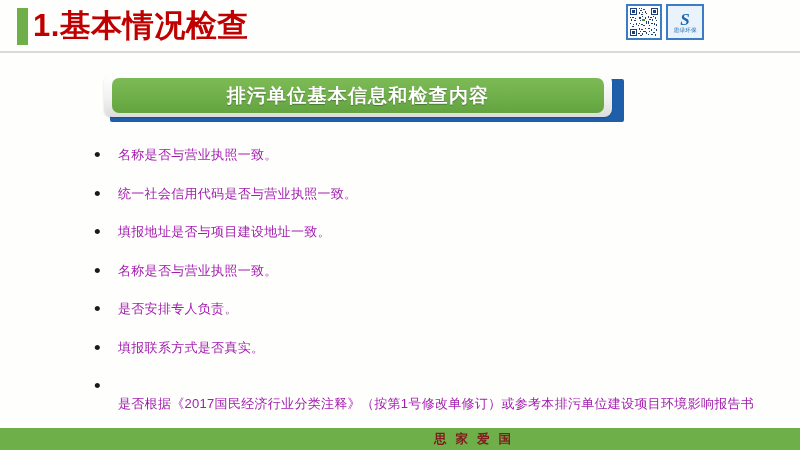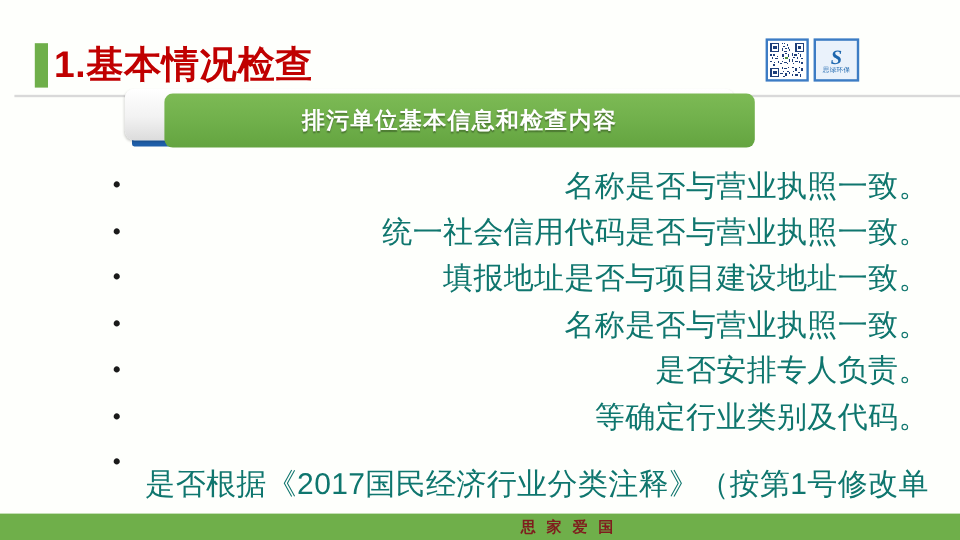--- a/index.html
+++ b/index.html
@@ -11,25 +11,24 @@
     height: 450px;
     background: #FEFFFC;
     font-family: "Liberation Sans", "DejaVu Sans", sans-serif;
     overflow: hidden;
     position: relative;
   }
 
   
   .slide-header {
     position: absolute;
-    left: 12px;
+    left: 0;
     top: 0;
     width: 712px;
     height: 52px;
-    margin-top: 28px;
   }
   .title-accent-bar {
     position: absolute;
     left: 17px;
     top: 8px;
     width: 11px;
     height: 37px;
     background: #6FAF4A;
   }
   .slide-title {
@@ -124,27 +123,26 @@
     height: 43px;
     background: linear-gradient(180deg, #FFFFFF 0%, #F2F2F2 55%, #DCDCDC 100%);
     border-radius: 8px;
     box-shadow: 0 1px 2px rgba(0,0,0,0.18);
   }
   .banner-green {
     position: absolute;
     left: 8px;
     top: 4px;
     width: 492px;
-    height: 45px;
+    height: 35px;
     background: linear-gradient(180deg, #7DBA55 0%, #6FAF4A 55%, #64A440 100%);
     border-radius: 7px;
     display: flex;
     align-items: center;
     justify-content: center;
-    margin-left: 25px;
   }
   .banner-text {
     color: #FFFFFF;
     font-size: 19px;
     font-weight: bold;
     letter-spacing: 1.2px;
     text-shadow: 0 1px 1px rgba(0,0,0,0.30);
     white-space: nowrap;
   }
 
@@ -163,25 +161,24 @@
   .bullet-marker {
     flex: 0 0 auto;
     width: 24px;
     color: #1A1A1A;
     font-size: 19px;
     line-height: 26px;
     text-align: left;
   }
   .bullet-text {
     flex: 1 1 auto;
-    color: #0f766e;
-    font-size: 25px;
+    color: #a21caf;
+    font-size: 13px;
     line-height: 26px;
     letter-spacing: 0.3px;
-    text-align: right;
   }
   .bullet-item.multiline .bullet-text {
     line-height: 42px;
     margin-top: 10px;
   }
 
   
   .slide-footer {
     position: absolute;
     left: 0;
@@ -319,21 +316,21 @@
   <div class="bullet-item">
     <span class="bullet-marker">•</span>
     <span class="bullet-text">名称是否与营业执照一致。</span>
   </div>
   <div class="bullet-item">
     <span class="bullet-marker">•</span>
     <span class="bullet-text">是否安排专人负责。</span>
   </div>
   <div class="bullet-item">
     <span class="bullet-marker">•</span>
-    <span class="bullet-text">等确定行业类别及代码。</span>
+    <span class="bullet-text">填报联系方式是否真实。</span>
   </div>
   <div class="bullet-item multiline">
     <span class="bullet-marker">•</span>
     <span class="bullet-text">是否根据《2017国民经济行业分类注释》（按第1号修改单修订）或参考本排污单位建设项目环境影响报告书（表）等确定行业类别及代码。</span>
   </div>
 </div>
 
 <div class="slide-footer">
   <div class="footer-slogan left">思家爱国</div>
 </div>

